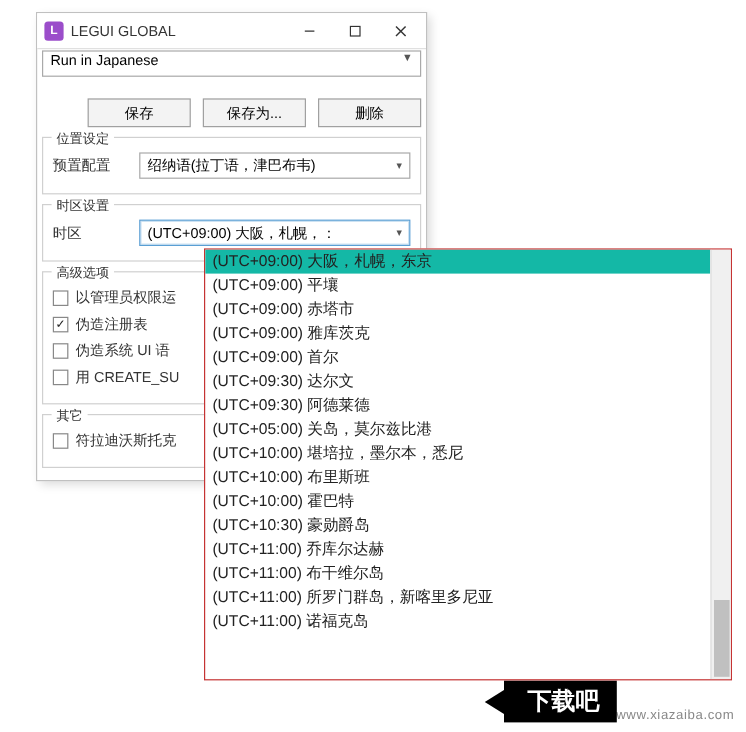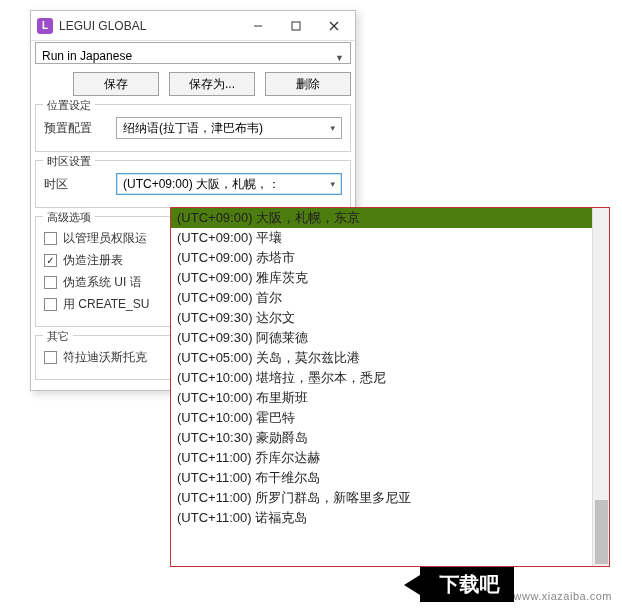--- a/index.html
+++ b/index.html
@@ -23,25 +23,25 @@
 .win-btn {
   width: 38px; height: 28px; display: flex; align-items: center; justify-content: center;
   font-size: 12px; color: #333; cursor: pointer;
 }
 
 .body-pad { padding: 1px 4px 10px 4px; }
 
 .lang-select {
   width: 100%; height: 22px; border: 1px solid #a9a9a9;
   font-size: 12px; padding: 0 6px; background: #fff;
-  display: flex; align-items: flex-end; justify-content: space-between; cursor: pointer;
+  display: flex; align-items: flex-start; justify-content: space-between; cursor: pointer;
 }
 .chev { font-size: 9px; color: #555; }
 
-.btn-row { display: flex; gap: 10px; margin-top: 8px; padding-left: 38px; }
+.btn-row { display: flex; gap: 10px; margin-top: 18px; padding-left: 38px; }
 .btn {
   flex: 1; height: 24px; border: 1px solid #a0a0a0; background: #f3f3f3;
   font-size: 12px; cursor: pointer; display: flex; align-items: center; justify-content: center;
 }
 
 .fieldset {
   border: 1px solid #d0d0d0; margin-top: 8px; padding: 8px; position: relative;
 }
 .legend {
   position: absolute; top: -7px; left: 7px; background: #fff;
@@ -66,21 +66,21 @@
 .dropdown {
   position: absolute; left: 170px; top: 207px; width: 440px; height: 360px;
   border: 1px solid #c53333; background: #fff; z-index: 10;
   display: flex; overflow: hidden;
 }
 .dd-list { flex: 1; overflow: hidden; font-size: 13px; }
 .dd-item {
   height: 20px; padding: 0 6px; display: flex; align-items: center;
   white-space: nowrap; color: #222; cursor: pointer;
 }
-.dd-item.highlighted { background: #4d7c0f; }
+.dd-item.highlighted { background: #14b8a6; }
 .dd-scroll { width: 17px; background: #f0f0f0; position: relative; border-left: 1px solid #ddd; }
 .dd-thumb { position: absolute; left: 2px; width: 13px; height: 64px; bottom: 2px; background: #c0c0c0; }
 
 .watermark {
   position: absolute; right: 10px; bottom: 8px; display: flex; align-items: flex-end;
 }
 .wm-block {
   background: #000; color: #fff; font-weight: bold; padding: 4px 14px 4px 20px;
   font-size: 20px; position: relative; display: flex; align-items: center;
 }

